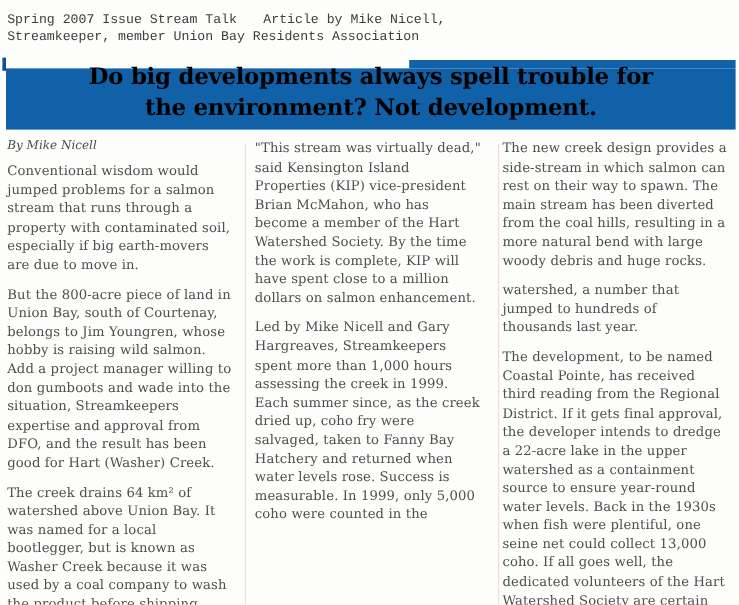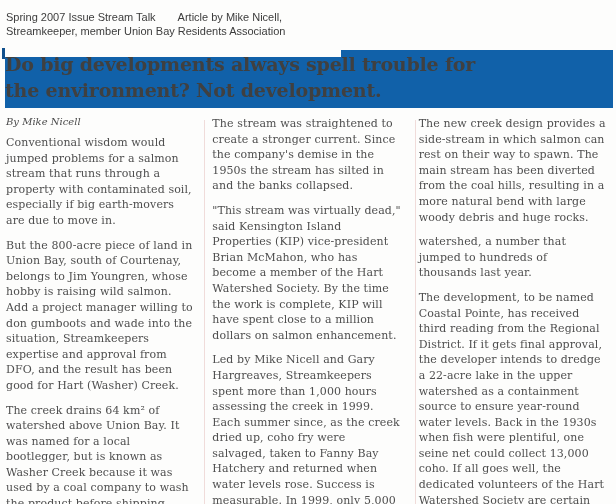--- a/index.html
+++ b/index.html
@@ -7,21 +7,21 @@
   body {
     background: #fdfdfc;
     font-family: "DejaVu Serif", serif;
     position: relative;
     overflow: hidden;
   }
 
   
   .meta {
     padding: 10px 12px 0 6px;
-    font-family: Liberation Sans, sans-serif;
+    font-family: Liberation Mono, monospace;
     font-size: 11px;
     line-height: 14px;
     color: #3c3c3c;
   }
   .meta-row { display: flex; gap: 22px; }
 
   
   .left-tick {
     position: absolute;
     left: 2px; top: 48px;
@@ -43,22 +43,22 @@
     background: #1161a9;
   }
   .banner-main {
     position: absolute;
     top: 7px; left: 0; right: 0; bottom: 0;
     background: #1161a9;
   }
   .banner-text {
     position: absolute;
     top: 1px; left: 0; right: 0;
-    text-align: left;
-    color: #404040;
+    text-align: center;
+    color: #000000;
     font-family: "DejaVu Serif", serif;
     font-weight: bold;
     font-size: 19px;
     line-height: 26px;
     letter-spacing: -0.2px;
   }
 
   
   .columns {
     display: flex;
@@ -116,21 +116,20 @@
   <div class="col-divider divider-2"></div>
 
   <div class="col">
     <div class="byline">By Mike Nicell</div>
     <p>Conventional wisdom would jumped problems for a salmon stream that runs through a property with contaminated soil, especially if big earth-movers are due to move in.</p>
     <p>But the 800-acre piece of land in Union Bay, south of Courtenay, belongs to Jim Youngren, whose hobby is raising wild salmon. Add a project manager willing to don gumboots and wade into the situation, Streamkeepers expertise and approval from DFO, and the result has been good for Hart (Washer) Creek.</p>
     <p>The creek drains 64 km² of watershed above Union Bay. It was named for a local bootlegger, but is known as Washer Creek because it was used by a coal company to wash the product before shipping.</p>
   </div>
 
   <div class="col">
-    <p>The stream was straightened to create a stronger current. Since the company's demise in the 1950s the stream has silted in and the banks collapsed.</p>
     <p>"This stream was virtually dead," said Kensington Island Properties (KIP) vice-president Brian McMahon, who has become a member of the Hart Watershed Society. By the time the work is complete, KIP will have spent close to a million dollars on salmon enhancement.</p>
     <p>Led by Mike Nicell and Gary Hargreaves, Streamkeepers spent more than 1,000 hours assessing the creek in 1999. Each summer since, as the creek dried up, coho fry were salvaged, taken to Fanny Bay Hatchery and returned when water levels rose. Success is measurable. In 1999, only 5,000 coho were counted in the</p>
   </div>
 
   <div class="col">
     <p>The new creek design provides a side-stream in which salmon can rest on their way to spawn. The main stream has been diverted from the coal hills, resulting in a more natural bend with large woody debris and huge rocks.</p>
     <p>watershed, a number that jumped to hundreds of thousands last year.</p>
     <p>The development, to be named Coastal Pointe, has received third reading from the Regional District. If it gets final approval, the developer intends to dredge a 22-acre lake in the upper watershed as a containment source to ensure year-round water levels. Back in the 1930s when fish were plentiful, one seine net could collect 13,000 coho. If all goes well, the dedicated volunteers of the Hart Watershed Society are certain that the stream will once again be as productive.</p>
   </div>
 </div>

